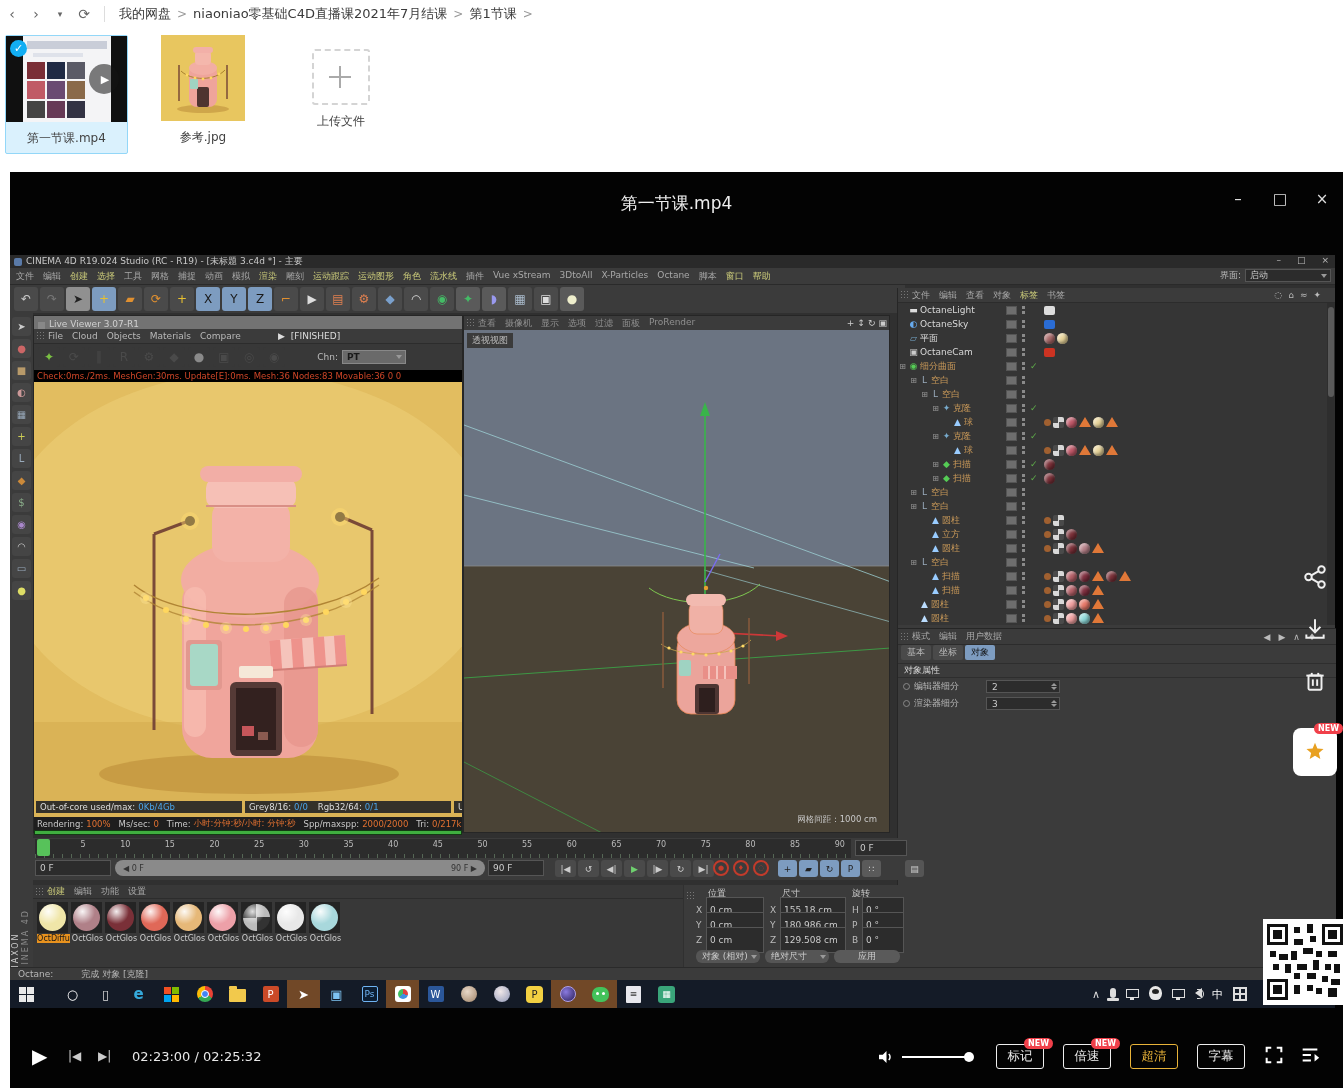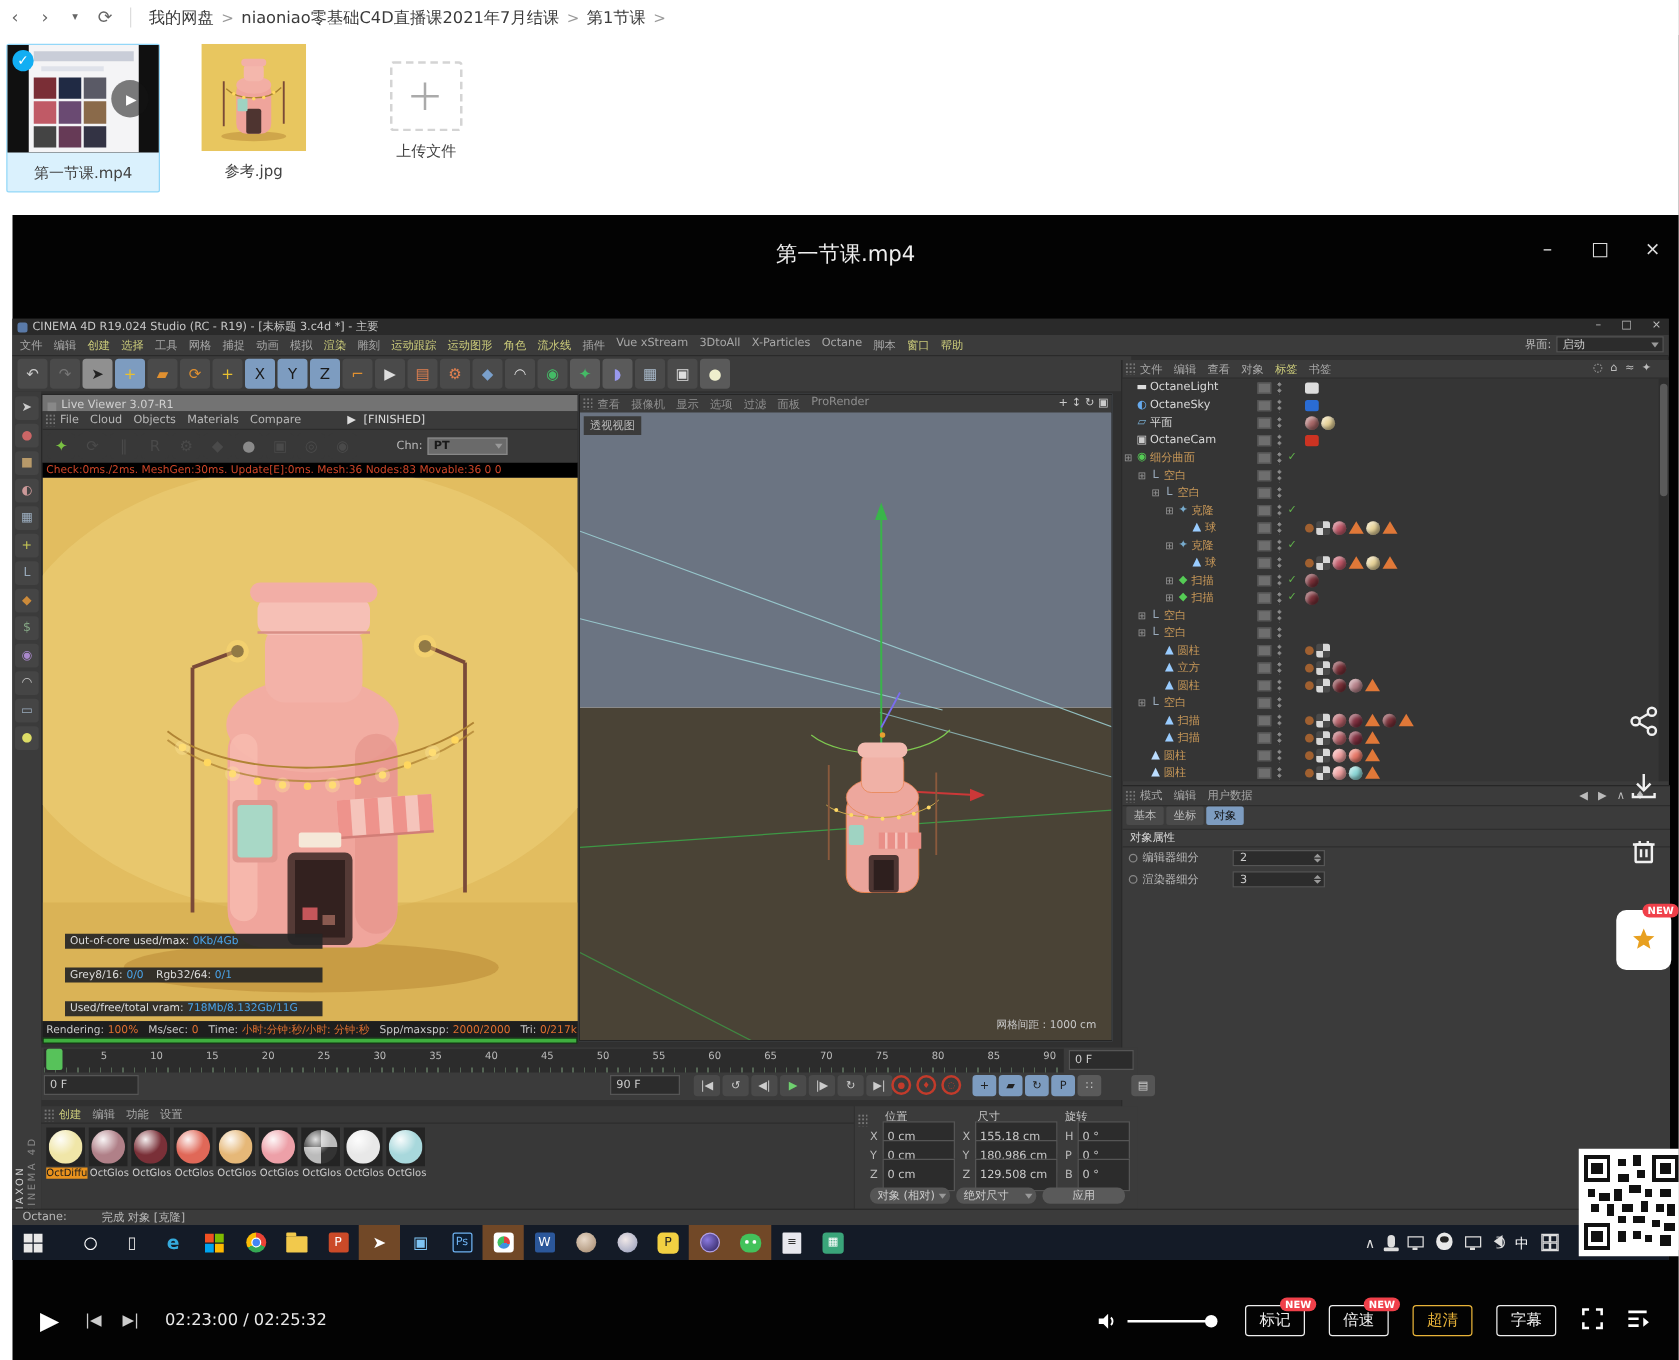--- a/index.html
+++ b/index.html
@@ -89,21 +89,21 @@
 .grip{position:absolute;left:2px;width:8px;height:10px;background-image:radial-gradient(#777 30%,transparent 32%);background-size:3px 3px}
 .lv-menus .mi{color:#b8b8b8}
 .lv-fin{margin-left:28px;color:#ddd;display:flex;gap:6px;align-items:center}
 .lv-tools{height:26px;background:#383838;display:flex;align-items:center;gap:3px;padding-left:4px;position:relative}
 .lv-tools .tbtn{width:22px;height:20px;background:#383838;font-size:12px;color:#555}
 .lv-chn{position:absolute;right:56px;display:flex;align-items:center;gap:4px;color:#bbb}
 .lv-chn .sel-box{width:64px;height:14px;background:#6a6a6a;border:1px solid #888;color:#1a1a1a;display:flex;align-items:center;padding:0 4px;position:relative;font-weight:bold}
 .lv-check{height:12px;background:#000;color:#cf4628;font-size:8.5px;display:flex;align-items:center;padding-left:3px;white-space:nowrap;overflow:hidden}
 #lv-img{position:relative;width:100%;height:435px;overflow:hidden}
 #lv-img svg{display:block}
-.vram{position:absolute;left:18px;bottom:4px;display:flex;flex-direction:column;gap:15px}
+.vram{position:absolute;left:2px;bottom:4px;display:flex;flex-direction:row;gap:3px}
 .vram-line{background:rgba(38,38,38,.92);color:#ddd;font-size:8.5px;padding:1px 4px;width:206px;white-space:nowrap}
 .vram-line .vv{color:#4aa3e8;margin:0 10px 0 3px}
 .lv-render{height:13px;background:#1e1e1e;display:flex;align-items:center;padding-left:3px;font-size:8.5px;color:#c8c8c8;white-space:nowrap;overflow:hidden}
 .lv-render .vv{color:#e07030;margin:0 8px 0 3px}
 .lv-prog{height:5px;background:#143814;position:relative}
 .lv-prog i{position:absolute;inset:1px;background:#3fae3f}
 
 
 #vp{position:absolute;left:453px;top:60px;width:427px;height:518px;background:#67707d;border:1px solid #262626}
 .vp-menus{height:14px;background:#3b3b3b;display:flex;align-items:center;padding-left:14px;position:relative}
@@ -976,20 +976,24 @@
           <span>65</span>
           <span>70</span>
           <span>75</span>
           <span>80</span>
           <span>85</span>
           <span>90</span>
         </div>
       <div class="playhead"></div>
       <div class="tl-field" id="tl-cur">0 F</div>
       <div class="tl-field" id="tl-frame">0 F</div>
+      <div class="tl-range">
+        <span>◀ 0 F</span>
+        <span>90 F ▶</span>
+      </div>
       <div class="tl-field" id="tl-end">90 F</div>
       <div class="tl-trans">
           <span class="tbtn">|◀</span>
           <span class="tbtn">↺</span>
           <span class="tbtn">◀|</span>
           <span class="tbtn green">▶</span>
           <span class="tbtn">|▶</span>
           <span class="tbtn">↻</span>
           <span class="tbtn">▶|</span>
         </div>

